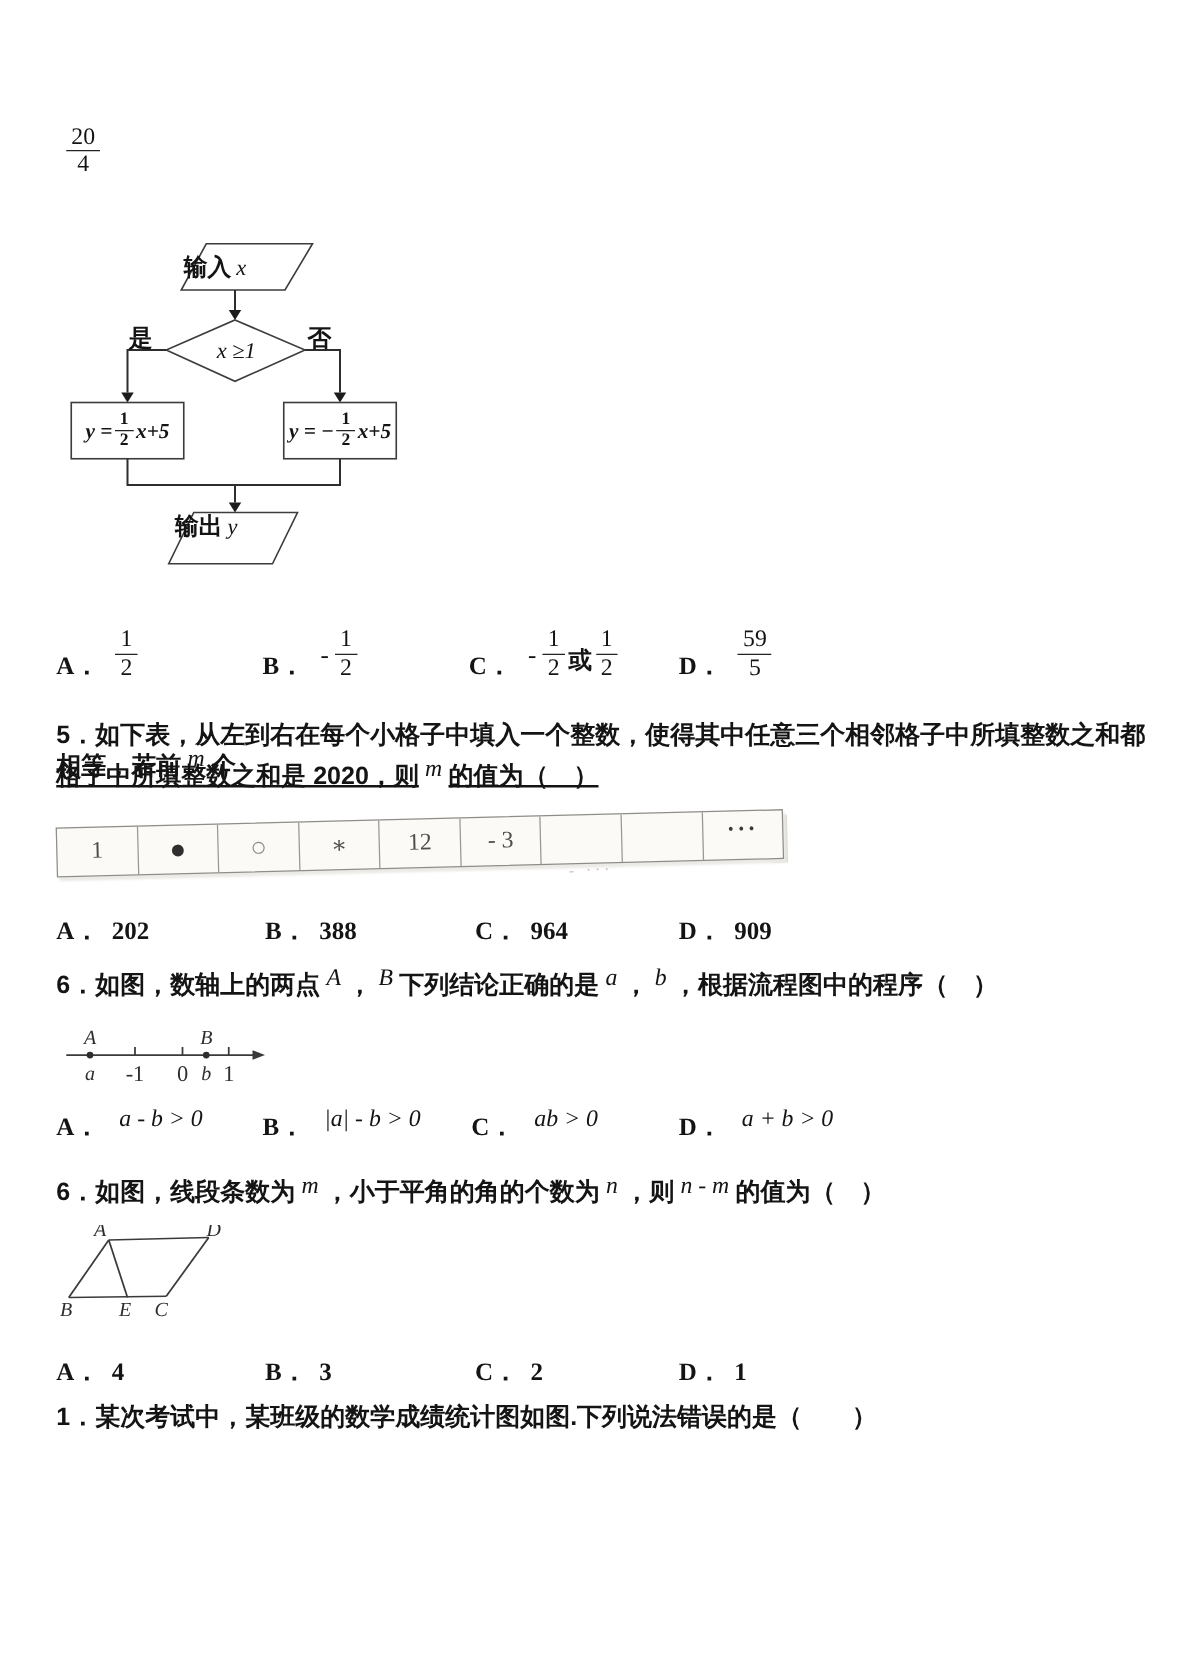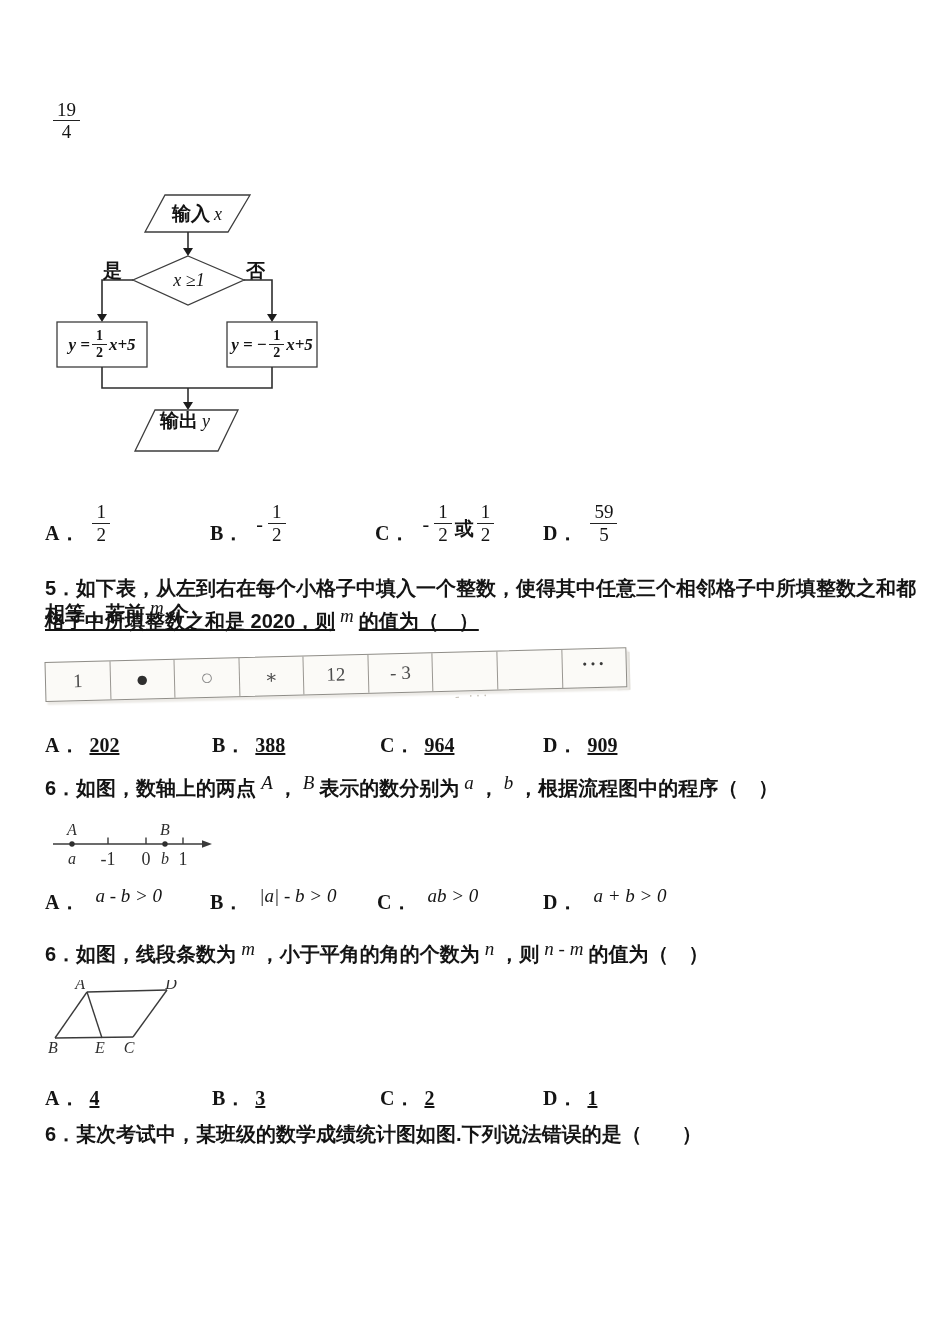--- a/index.html
+++ b/index.html
@@ -20,39 +20,39 @@
   
   #q4-title { left:45px; top:99px; display:flex; align-items:flex-end; }
   #q4-title .frac { font-size:19px; margin:0 8px; }
 
   
   #flowchart { left:40px; top:185px; width:300px; height:280px; }
   #flowchart svg { position:absolute; left:0; top:0; }
   .flow-shape { fill:none; stroke:#3d3d3d; stroke-width:1.3; }
   .flow-line  { fill:none; stroke:#2e2e2e; stroke-width:1.6; }
   .flow-arrow { fill:#1c1c1c; stroke:none; }
-  .flow-label { position:absolute; text-align:center; font-weight:700; font-size:19px; }
+  .flow-label { position:absolute; font-weight:700; font-size:19px; }
   .flow-var { font-family:"Liberation Serif","DejaVu Serif",serif; font-style:italic; font-weight:400; font-size:18px; margin-left:4px; }
   .flow-cond { position:absolute; font-family:"Liberation Serif","DejaVu Serif",serif; font-style:italic; font-size:18px; text-align:center; }
   .flow-branch { position:absolute; font-weight:700; font-size:19px; }
   .flow-formula { position:absolute; display:flex; align-items:center; justify-content:center;
                   font-family:"Liberation Serif","DejaVu Serif",serif; font-style:italic; font-weight:700; font-size:17px; }
   .flow-formula .frac { font-size:14px; font-style:normal; margin:0 2px; }
 
   
   .opt { position:absolute; display:flex; align-items:flex-end; height:52px; }
   .opt-label { font-family:"Liberation Serif","DejaVu Serif",serif; font-weight:700; font-size:20px; line-height:24px; margin-right:13px; }
   .opt .frac { font-size:19px; }
   .opt-sign { font-family:"Liberation Serif","DejaVu Serif",serif; font-size:20px; line-height:20px; margin:0 5px 11px 0; }
   .opt-mid  { font-weight:700; font-size:19px; line-height:20px; margin:0 3px 6px 3px; }
 
   
   .opt-simple { position:absolute; display:flex; align-items:baseline; }
   .opt-simple .opt-label { margin-right:10px; }
-  .opt-simple .opt-value { font-family:"Liberation Serif","DejaVu Serif",serif; font-weight:700; font-size:20px;text-decoration:underline; }
+  .opt-simple .opt-value { font-family:"Liberation Serif","DejaVu Serif",serif; font-weight:700; font-size:20px; }
 
   
   .opt-expr { position:absolute; display:flex; align-items:flex-end; }
   .opt-expr .opt-label { margin-right:16px; }
   .opt-expr .expr { font-family:"Liberation Serif","DejaVu Serif",serif; font-style:italic; font-size:19px; line-height:22px; margin-bottom:7px; }
 
   
   .mvar { font-family:"Liberation Serif","DejaVu Serif",serif; font-style:italic; font-weight:400;
           font-size:19px; position:relative; top:-6px; margin:0 5px; display:inline-block; }
 
@@ -72,21 +72,21 @@
   
   .fig-text { font-family:"Liberation Serif","DejaVu Serif",serif; font-style:italic; font-size:16px; fill:#2e2e2e; }
   .fig-text-upright { font-style:normal; font-size:18px; }
   .fig-stroke { stroke:#3a3a3a; stroke-width:1.4; fill:none; }
 </style>
 </head>
 <body>
 
 <div class="abs" id="q4-title">
   <span class="frac">
-    <span class="num">19</span>
+    <span class="num">20</span>
     <span class="den">4</span>
   </span>
 </div>
 
 <div class="abs" id="flowchart">
   <svg width="300" height="280" viewBox="0 0 300 280">
     <polygon class="flow-shape" points="125,10 210,10 188,47 105,47"></polygon>
     <line class="flow-line" x1="148" y1="47" x2="148" y2="63"></line>
     <polygon class="flow-arrow" points="143,63 153,63 148,71"></polygon>
     <polygon class="flow-shape" points="148,71 204,95 148,120 93,95"></polygon>
@@ -196,21 +196,21 @@
 <div class="opt-simple" style="left:380px; top:733px;">
   <span class="opt-label">C．</span>
   <span class="opt-value">964</span>
 </div>
 <div class="opt-simple" style="left:543px; top:733px;">
   <span class="opt-label">D．</span>
   <span class="opt-value">909</span>
 </div>
 
 <div class="abs cn" style="left:45px; top:776px; width:885px;">
-  <span>6．如图，数轴上的两点</span><i class="mvar">A</i><span>，</span><i class="mvar">B</i><span>表示的数分别为</span><i class="mvar">a</i><span>，</span><i class="mvar">b</i><span>，根据流程图中的程序（　）</span>
+  <span>6．如图，数轴上的两点</span><i class="mvar">A</i><span>，</span><i class="mvar">B</i><span>下列结论正确的是</span><i class="mvar">a</i><span>，</span><i class="mvar">b</i><span>，根据流程图中的程序（　）</span>
 </div>
 
 <div class="abs" style="left:50px; top:824px;">
   <svg width="175" height="46" viewBox="0 0 175 46">
     <line class="fig-stroke" x1="3" y1="20" x2="153" y2="20"></line>
     <polygon points="152,16.2 152,23.8 162,20" fill="#3a3a3a"></polygon>
     <line class="fig-stroke" x1="58" y1="13.5" x2="58" y2="20"></line>
     <line class="fig-stroke" x1="96" y1="13.5" x2="96" y2="20"></line>
     <line class="fig-stroke" x1="133" y1="13.5" x2="133" y2="20"></line>
     <circle cx="22" cy="20" r="2.7" fill="#2e2e2e"></circle>
@@ -271,13 +271,13 @@
 </div>
 <div class="opt-simple" style="left:380px; top:1086px;">
   <span class="opt-label">C．</span>
   <span class="opt-value">2</span>
 </div>
 <div class="opt-simple" style="left:543px; top:1086px;">
   <span class="opt-label">D．</span>
   <span class="opt-value">1</span>
 </div>
 
-<div class="abs cn" style="left:45px; top:1122px; width:885px;">6．某次考试中，某班级的数学成绩统计图如图.下列说法错误的是（　　）</div>
+<div class="abs cn" style="left:45px; top:1122px; width:885px;">1．某次考试中，某班级的数学成绩统计图如图.下列说法错误的是（　　）</div>
 
 </body></html>

